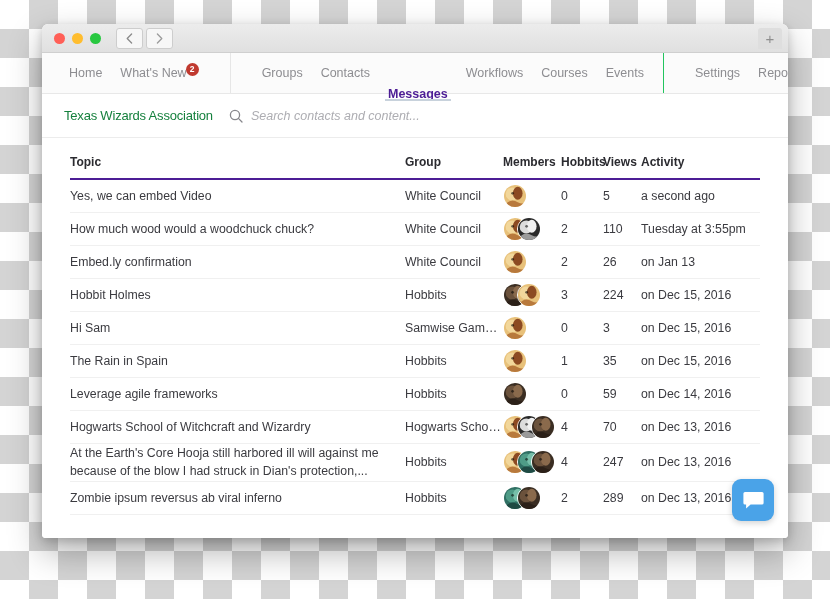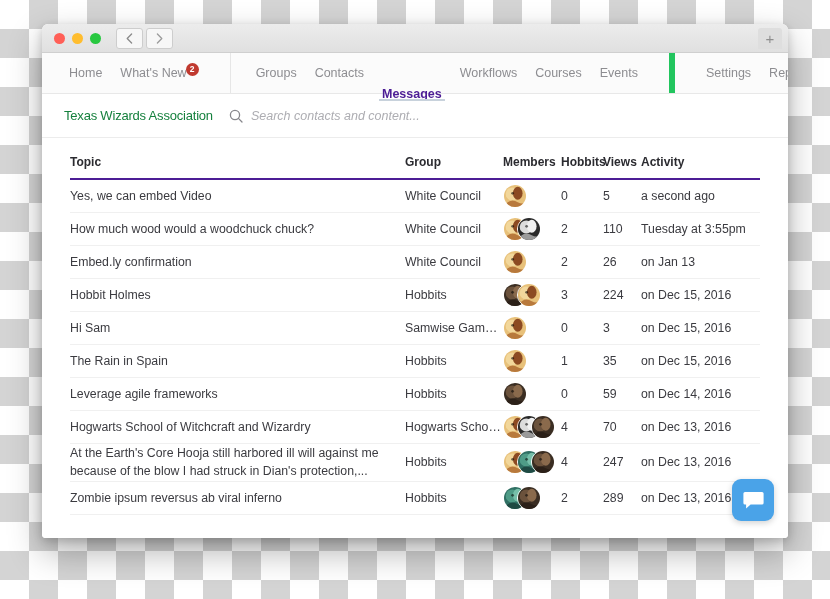--- a/index.html
+++ b/index.html
@@ -72,22 +72,22 @@
     height: 40px;
     background: #fbfbfb;
     border-bottom: 1px solid #e8e8e8;
     display: flex;
     align-items: stretch;
     padding: 0 12px 0 18px;
     flex: none;
   }
   .navgroup { display: flex; align-items: center; }
   .navgroup.left { }
-  .navgroup.mid { margin-left: 22px; padding-left: 16px; border-left: 1px solid #e6e6e6; }
-  .navgroup.right { margin-left: 22px; padding-left: 22px; border-left: 6px solid #22c55e; }
+  .navgroup.mid { margin-left: 22px; padding-left: 22px; border-left: 1px solid #e6e6e6; }
+  .navgroup.right { margin-left: 10px; padding-left: 22px; border-left: 1px solid #22c55e; }
   .navitem {
     display: flex; align-items: center;
     padding: 0 9px;
     font-size: 12.5px;
     color: #8d8d91;
     white-space: nowrap;
     position: relative;
   }
   .navitem.active {
     color: #4c1d95;

